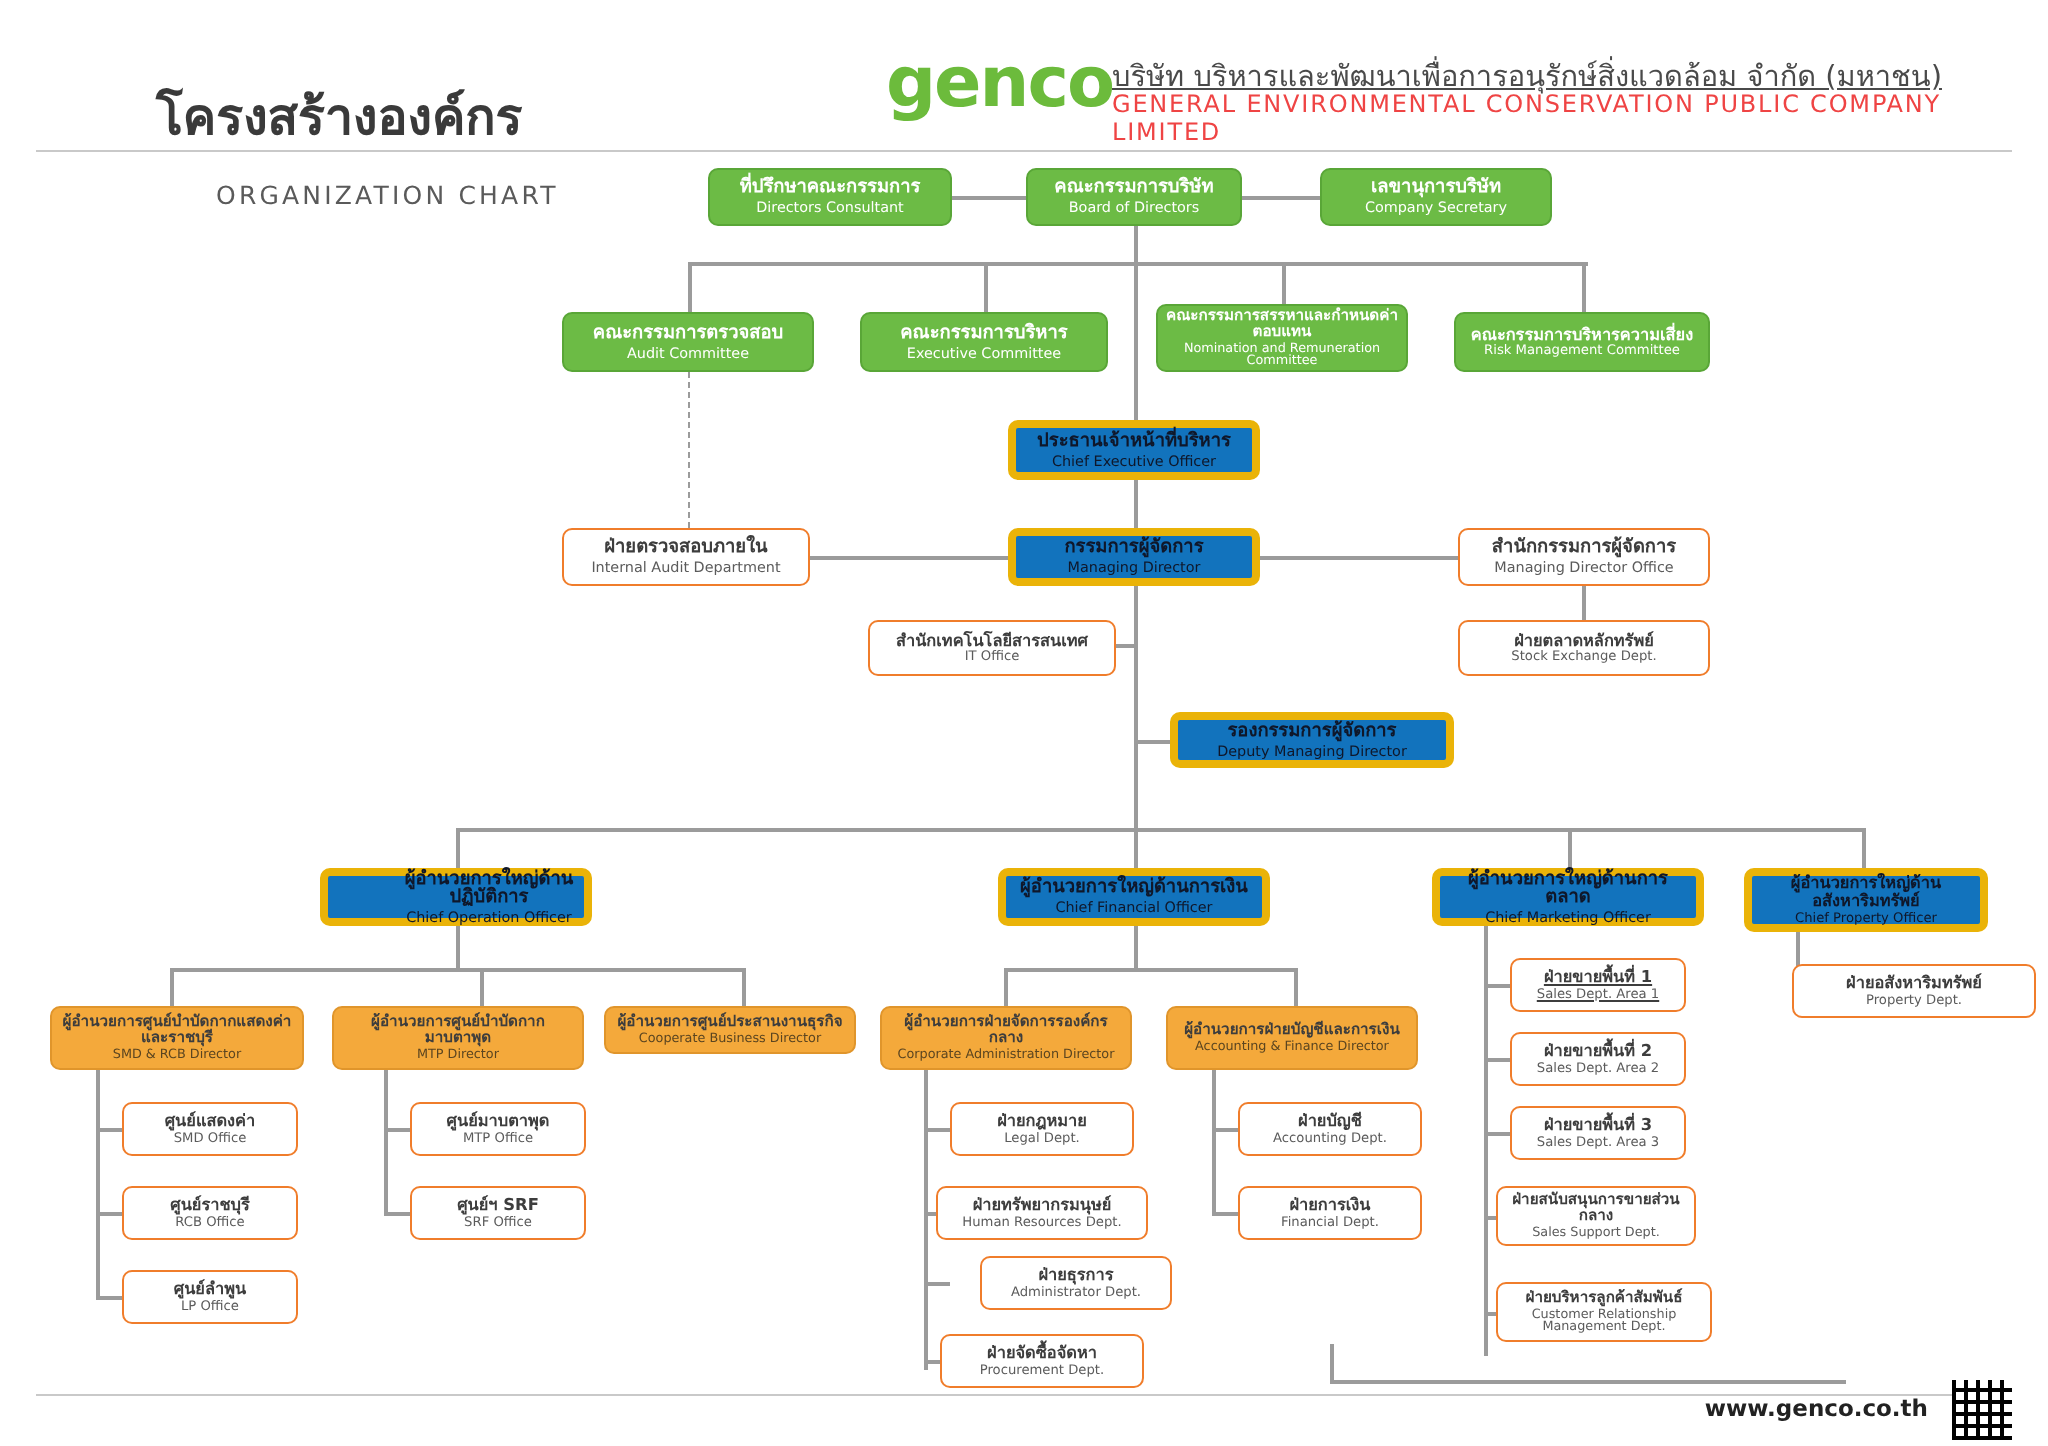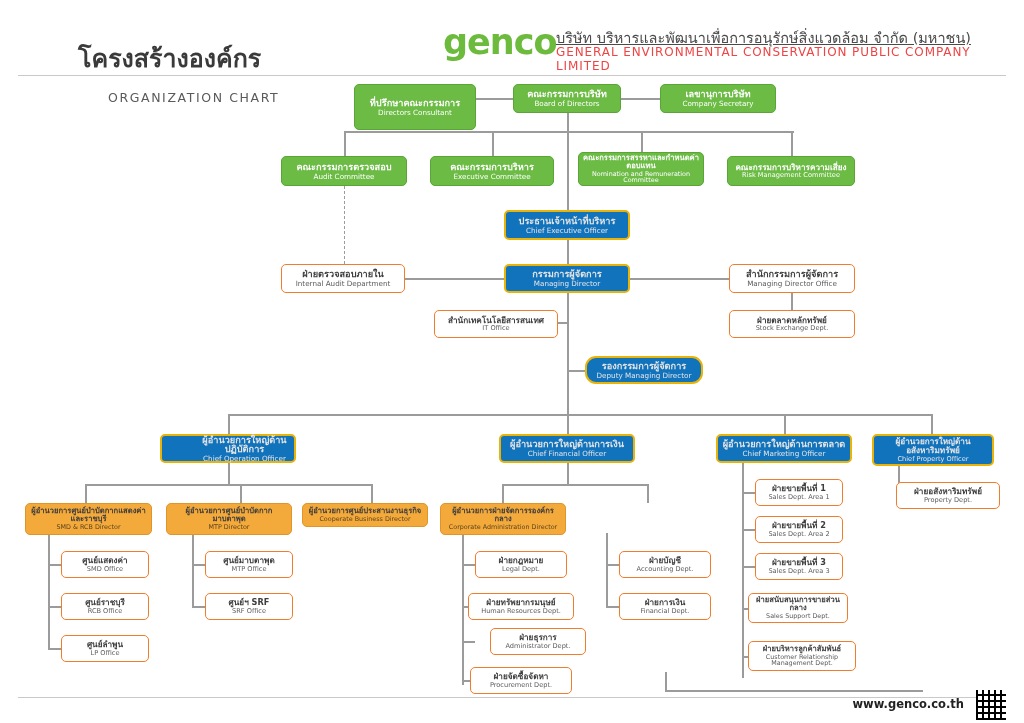--- a/index.html
+++ b/index.html
@@ -24,21 +24,21 @@
         linear-gradient(90deg,#000 2px,transparent 2px) 0 0/6px 6px,
         linear-gradient(0deg,#000 2px,transparent 2px) 0 0/6px 6px;
       background-color:#fff;}
   
   .node{position:absolute;box-sizing:border-box;border-radius:5px;
         display:flex;flex-direction:column;align-items:center;justify-content:center;
         text-align:center;line-height:1.05;padding:2px 3px;}
   .node .l1{font-size:9.2px;font-weight:bold;}
   .node .l2{font-size:7.2px;margin-top:1px;}
   .green{background:#6cbb45;border:1px solid #59a637;color:#fff;}
-  .blue{background:#1273bd;border:2px solid #eab308;color:#e5e5e5;}
+  .blue{background:#1273bd;border:4px solid #eab308;color:#0f172a;}
   .orange{background:#f4a93b;border:1px solid #e0952b;color:#3d3d3d;}
   .white-o{background:#fff;border:1px solid #f07d2b;color:#3d3d3d;}
   .white-o .l1{color:#3d3d3d;}
   .white-o .l2{color:#5b5b5b;}
   .orange .l2{color:#5b4520;}
   .line{position:absolute;background:#9b9b9b;}
   .hline{height:1.6px;}
   .vline{width:1.6px;}
   .dashed{position:absolute;border-left:1.6px dashed #9b9b9b;width:0;}
   .tiny .l1{font-size:7.6px;}
@@ -127,21 +127,21 @@
   <div class="line hline" style="left:742px;top:566px;width:13px;"></div>
   <div class="line hline" style="left:742px;top:608px;width:13px;"></div>
   <div class="line hline" style="left:742px;top:656px;width:13px;"></div>
 
   <div class="line vline" style="left:898px;top:463px;height:33px;"></div>
   <div class="line hline" style="left:898px;top:495px;width:13px;"></div>
 
   <div class="line hline" style="left:665px;top:690px;width:258px;"></div>
   <div class="line vline" style="left:665px;top:672px;height:19px;"></div>
 
-  <div class="node green" style="left:354px;top:84px;width:122px;height:46px;">
+  <div class="node green" style="left:354px;top:84px;width:122px;height:29px;">
     <div class="l1">ที่ปรึกษาคณะกรรมการ</div>
     <div class="l2">Directors Consultant</div>
   </div>
   <div class="node green" style="left:513px;top:84px;width:108px;height:29px;">
     <div class="l1">คณะกรรมการบริษัท</div>
     <div class="l2">Board of Directors</div>
   </div>
   <div class="node green" style="left:660px;top:84px;width:116px;height:29px;">
     <div class="l1">เลขานุการบริษัท</div>
     <div class="l2">Company Secretary</div>
@@ -184,21 +184,21 @@
 
   <div class="node white-o sm" style="left:434px;top:310px;width:124px;height:28px;">
     <div class="l1">สำนักเทคโนโลยีสารสนเทศ</div>
     <div class="l2">IT Office</div>
   </div>
   <div class="node white-o sm" style="left:729px;top:310px;width:126px;height:28px;">
     <div class="l1">ฝ่ายตลาดหลักทรัพย์</div>
     <div class="l2">Stock Exchange Dept.</div>
   </div>
 
-  <div class="node blue" style="left:585px;top:356px;width:118px;height:28px;border-radius:11px;">
+  <div class="node blue" style="left:585px;top:356px;width:142px;height:28px;">
     <div class="l1">รองกรรมการผู้จัดการ</div>
     <div class="l2">Deputy Managing Director</div>
   </div>
 
   <div class="node blue" style="left:160px;top:434px;width:136px;height:29px;padding-left:36px;">
     <div class="l1">ผู้อำนวยการใหญ่ด้านปฏิบัติการ</div>
     <div class="l2">Chief Operation Officer</div>
   </div>
   <div class="node blue" style="left:499px;top:434px;width:136px;height:29px;">
     <div class="l1">ผู้อำนวยการใหญ่ด้านการเงิน</div>
@@ -222,20 +222,24 @@
     <div class="l2">MTP Director</div>
   </div>
   <div class="node orange tiny" style="left:302px;top:503px;width:126px;height:24px;">
     <div class="l1">ผู้อำนวยการศูนย์ประสานงานธุรกิจ</div>
     <div class="l2">Cooperate Business Director</div>
   </div>
   <div class="node orange tiny" style="left:440px;top:503px;width:126px;height:32px;">
     <div class="l1">ผู้อำนวยการฝ่ายจัดการรองค์กรกลาง</div>
     <div class="l2">Corporate Administration Director</div>
   </div>
+  <div class="node orange tiny" style="left:583px;top:503px;width:126px;height:32px;">
+    <div class="l1">ผู้อำนวยการฝ่ายบัญชีและการเงิน</div>
+    <div class="l2">Accounting &amp; Finance Director</div>
+  </div>
 
   <div class="node white-o sm" style="left:61px;top:551px;width:88px;height:27px;">
     <div class="l1">ศูนย์แสดงค่า</div>
     <div class="l2">SMD Office</div>
   </div>
   <div class="node white-o sm" style="left:61px;top:593px;width:88px;height:27px;">
     <div class="l1">ศูนย์ราชบุรี</div>
     <div class="l2">RCB Office</div>
   </div>
   <div class="node white-o sm" style="left:61px;top:635px;width:88px;height:27px;">
@@ -270,42 +274,42 @@
 
   <div class="node white-o sm" style="left:619px;top:551px;width:92px;height:27px;">
     <div class="l1">ฝ่ายบัญชี</div>
     <div class="l2">Accounting Dept.</div>
   </div>
   <div class="node white-o sm" style="left:619px;top:593px;width:92px;height:27px;">
     <div class="l1">ฝ่ายการเงิน</div>
     <div class="l2">Financial Dept.</div>
   </div>
 
-  <div class="node white-o sm" style="left:755px;top:479px;width:88px;height:27px;">
+  <div class="node white-o sm" style="left:755px;top:479px;width:88px;height:27px;text-decoration:underline;">
     <div class="l1">ฝ่ายขายพื้นที่ 1</div>
     <div class="l2">Sales Dept. Area 1</div>
   </div>
   <div class="node white-o sm" style="left:755px;top:516px;width:88px;height:27px;">
     <div class="l1">ฝ่ายขายพื้นที่ 2</div>
     <div class="l2">Sales Dept. Area 2</div>
   </div>
   <div class="node white-o sm" style="left:755px;top:553px;width:88px;height:27px;">
     <div class="l1">ฝ่ายขายพื้นที่ 3</div>
     <div class="l2">Sales Dept. Area 3</div>
   </div>
   <div class="node white-o tiny" style="left:748px;top:593px;width:100px;height:30px;">
     <div class="l1">ฝ่ายสนับสนุนการขายส่วนกลาง</div>
     <div class="l2">Sales Support Dept.</div>
   </div>
   <div class="node white-o tiny" style="left:748px;top:641px;width:108px;height:30px;">
     <div class="l1">ฝ่ายบริหารลูกค้าสัมพันธ์</div>
     <div class="l2">Customer Relationship Management Dept.</div>
   </div>
 
-  <div class="node white-o sm" style="left:896px;top:482px;width:104px;height:27px;text-align:center;">
+  <div class="node white-o sm" style="left:896px;top:482px;width:122px;height:27px;text-align:center;">
     <div class="l1">ฝ่ายอสังหาริมทรัพย์</div>
     <div class="l2">Property Dept.</div>
   </div>
 
   <div class="ftr-line"></div>
   <div class="web">www.genco.co.th</div>
   <div class="qr"></div>
 </div>
 
 </body></html>

